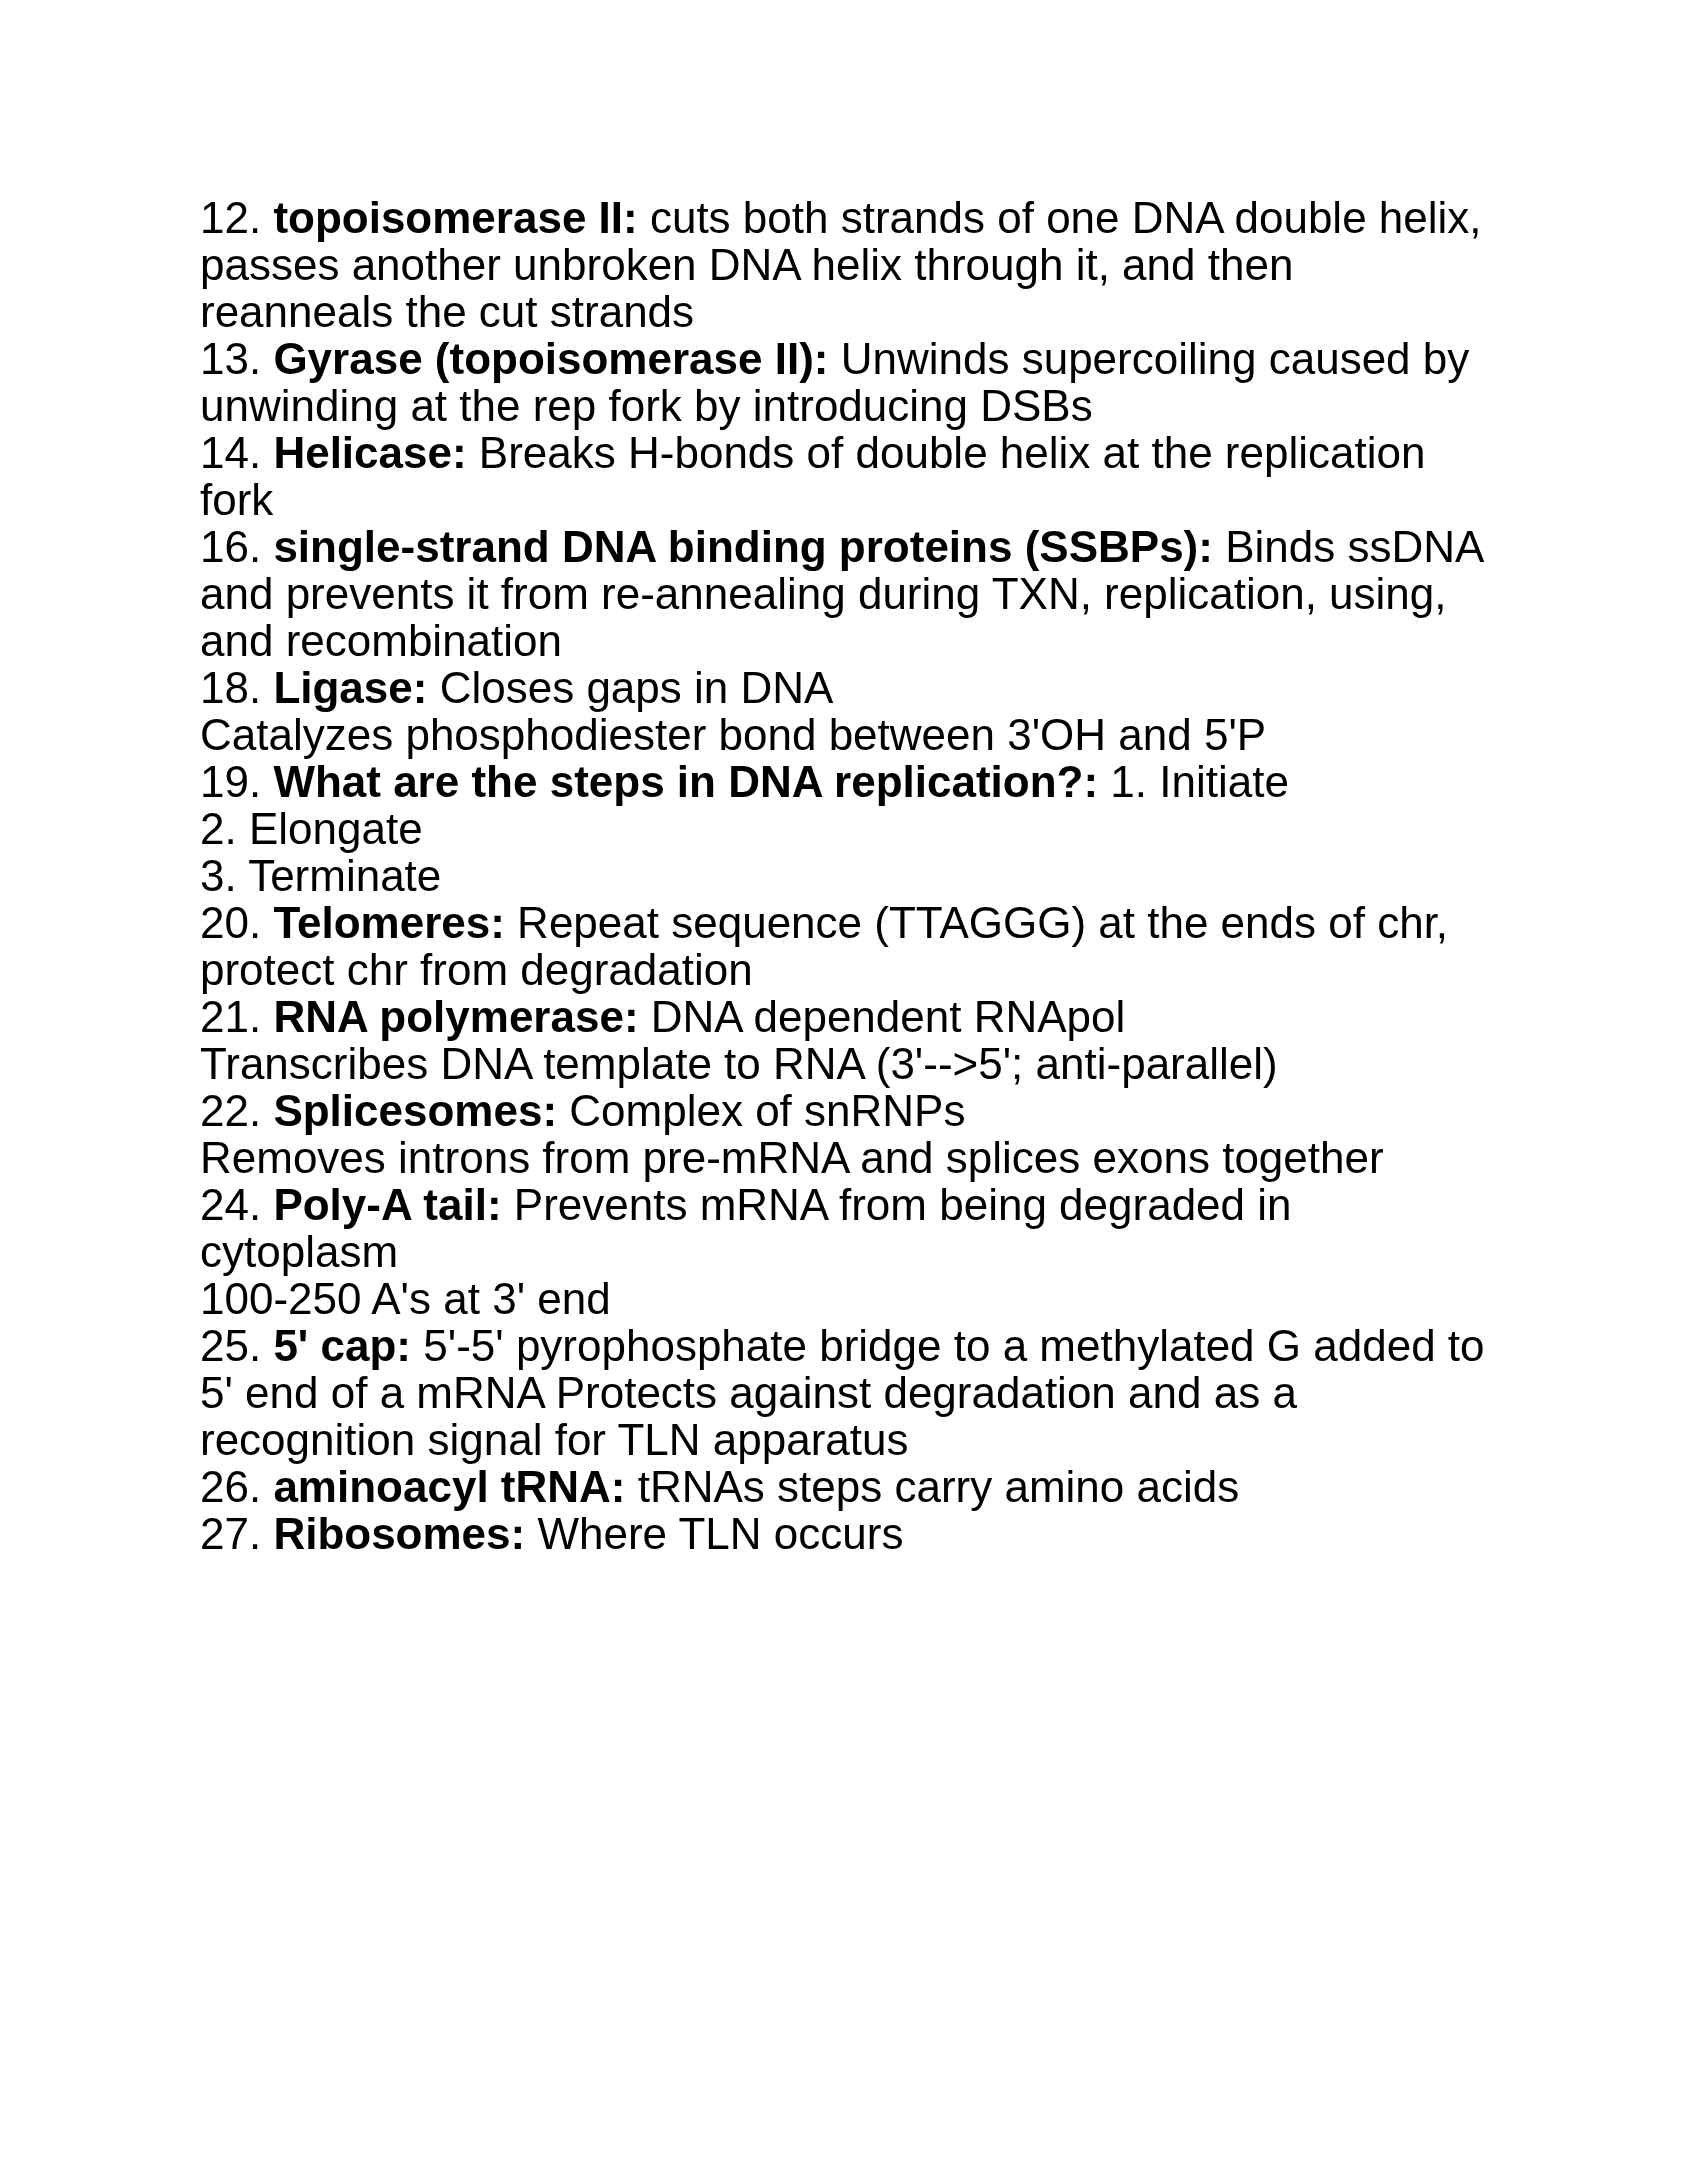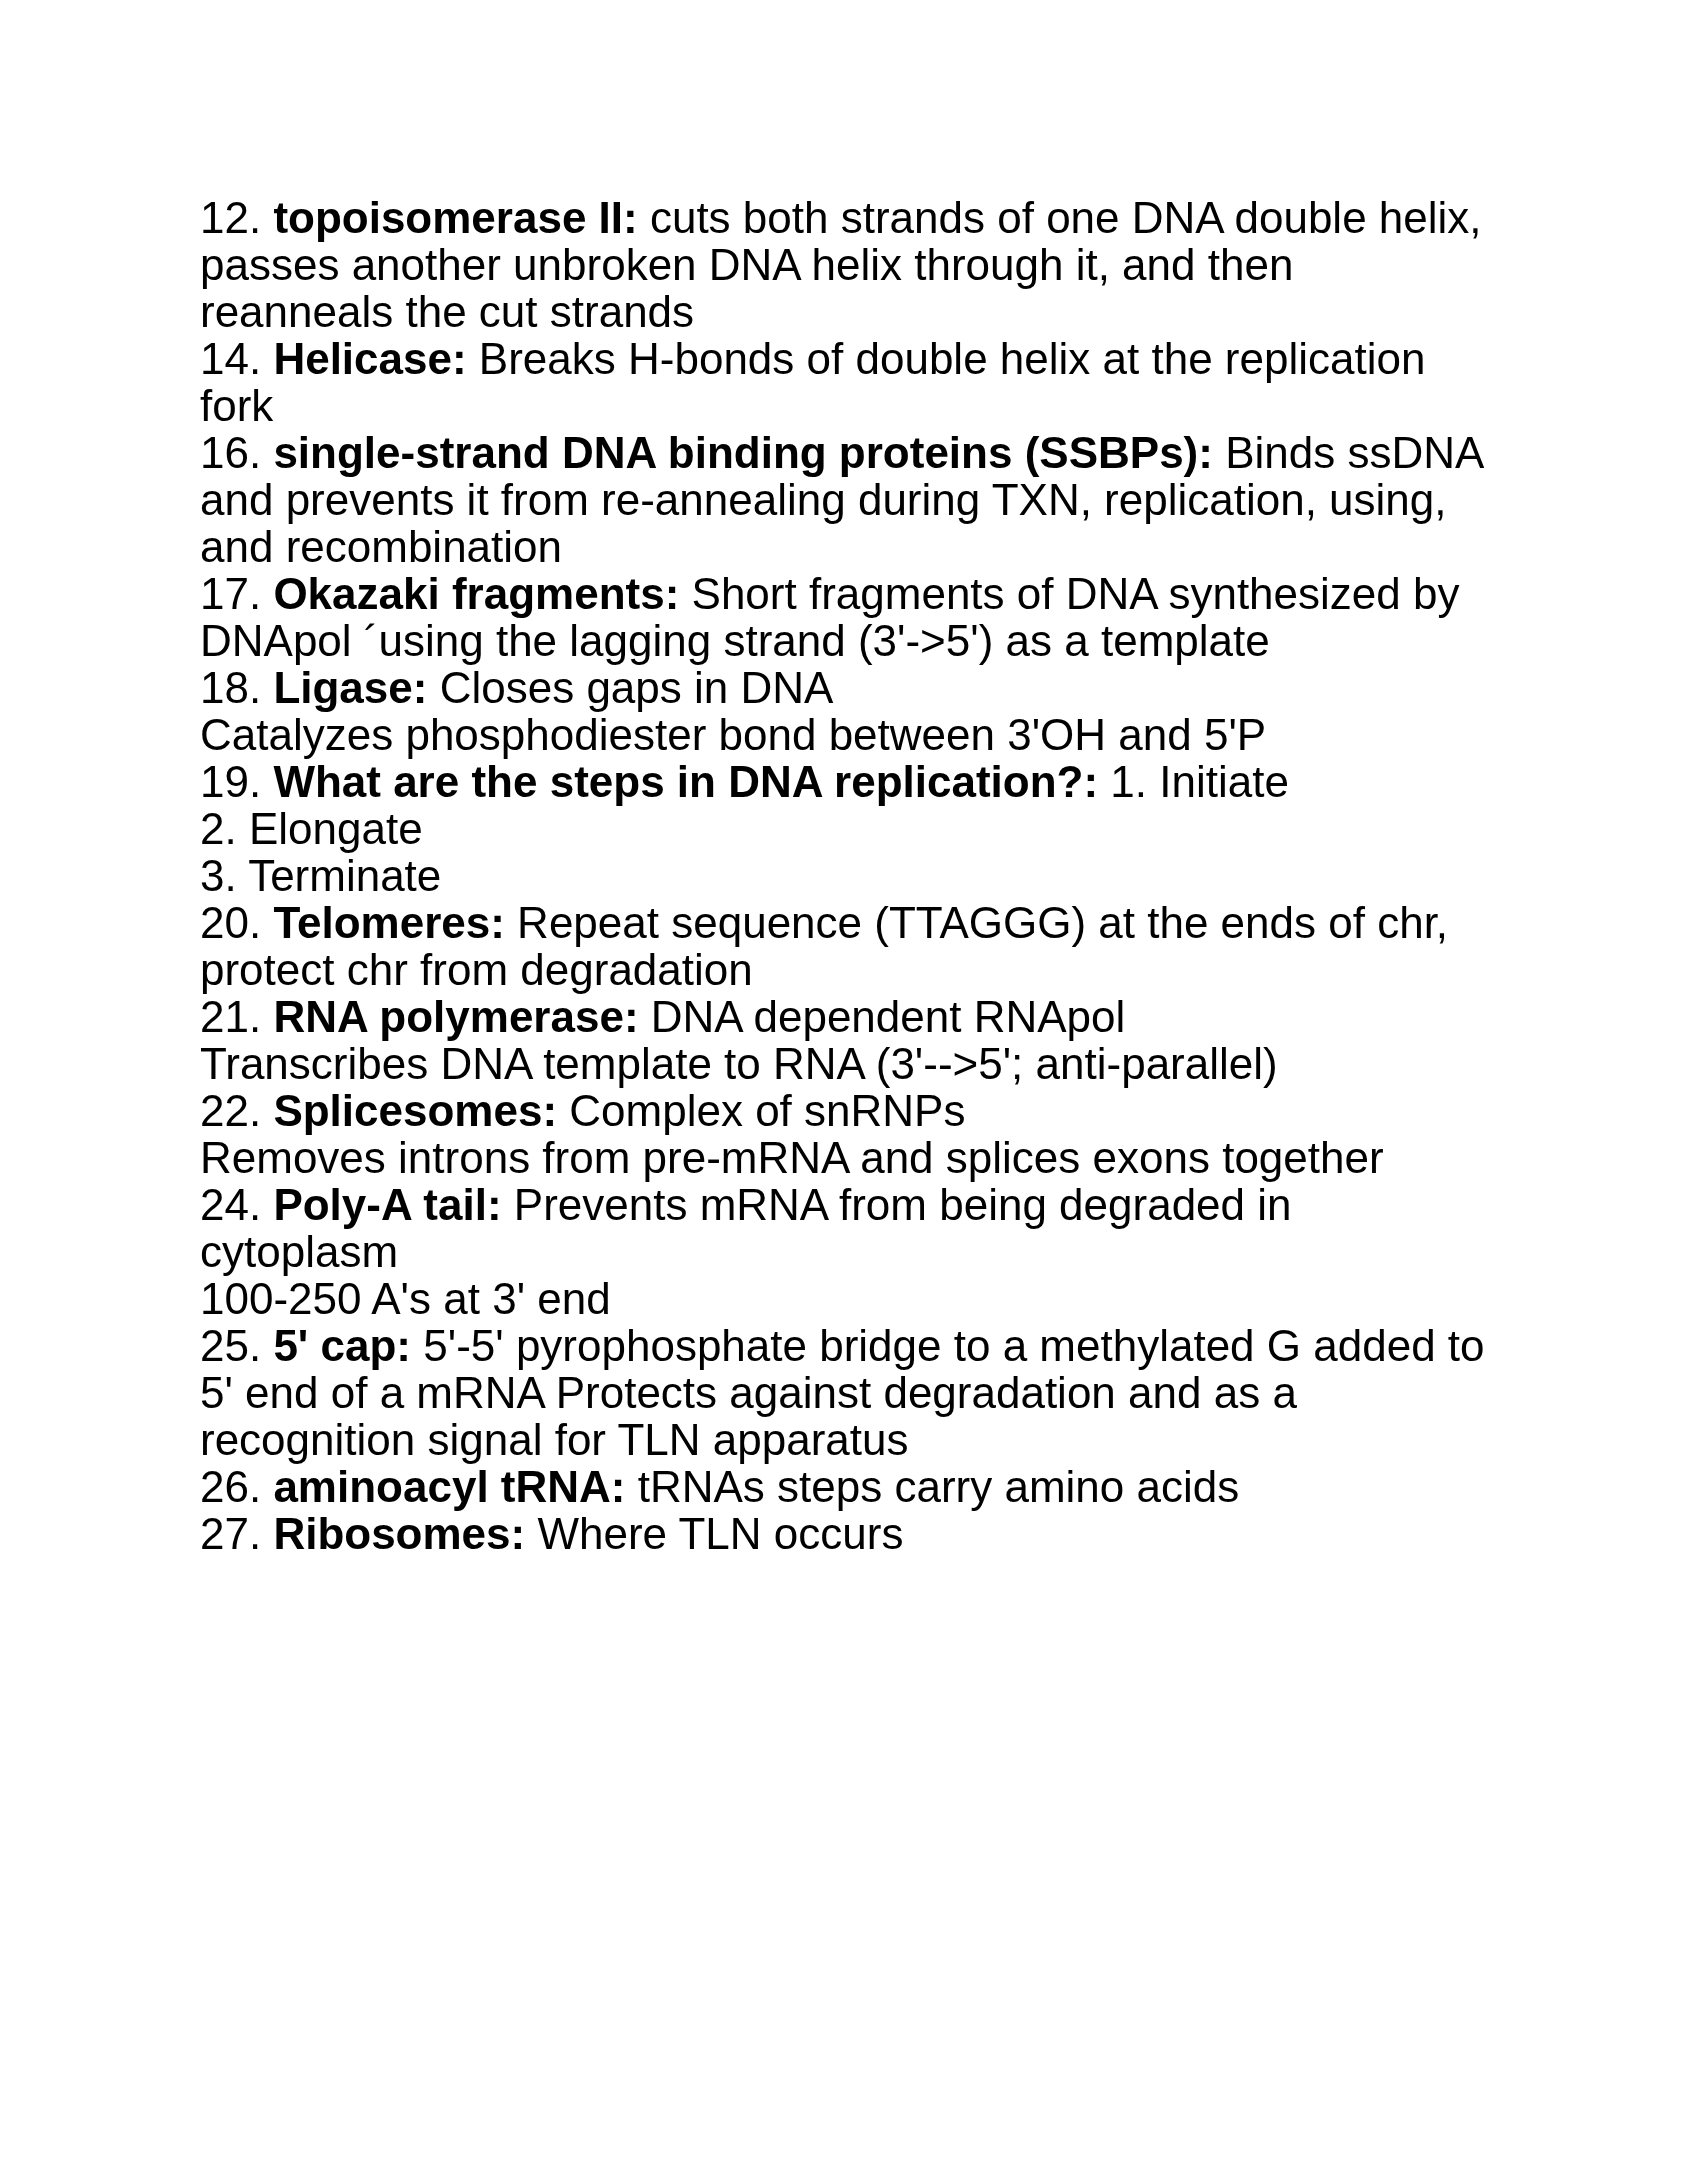--- a/index.html
+++ b/index.html
@@ -43,27 +43,27 @@
   }
 </style>
 </head>
 <body>
 
 <div class="page">
   <div class="content" id="entries">
       <p class="entry"><span class="num">12. </span><span class="term">topoisomerase II:</span><span class="def"> cuts both strands of one DNA double helix,
 passes another unbroken DNA helix through it, and then
 reanneals the cut strands</span></p>
+      <p class="entry"><span class="num">13. </span><span class="term">Gyrase (topoisomerase II):</span><span class="def"> Unwinds supercoiling caused by
+unwinding at the rep fork by introducing DSBs</span></p>
       <p class="entry"><span class="num">14. </span><span class="term">Helicase:</span><span class="def"> Breaks H-bonds of double helix at the replication
 fork</span></p>
       <p class="entry"><span class="num">16. </span><span class="term">single-strand DNA binding proteins (SSBPs):</span><span class="def"> Binds ssDNA
 and prevents it from re-annealing during TXN, replication, using,
 and recombination</span></p>
-      <p class="entry"><span class="num">17. </span><span class="term">Okazaki fragments:</span><span class="def"> Short fragments of DNA synthesized by
-DNApol ´using the lagging strand (3'-&gt;5') as a template</span></p>
       <p class="entry"><span class="num">18. </span><span class="term">Ligase:</span><span class="def"> Closes gaps in DNA
 Catalyzes phosphodiester bond between 3'OH and 5'P</span></p>
       <p class="entry"><span class="num">19. </span><span class="term">What are the steps in DNA replication?:</span><span class="def"> 1. Initiate
 2. Elongate
 3. Terminate</span></p>
       <p class="entry"><span class="num">20. </span><span class="term">Telomeres:</span><span class="def"> Repeat sequence (TTAGGG) at the ends of chr,
 protect chr from degradation</span></p>
       <p class="entry"><span class="num">21. </span><span class="term">RNA polymerase:</span><span class="def"> DNA dependent RNApol
 Transcribes DNA template to RNA (3'--&gt;5'; anti-parallel)</span></p>
       <p class="entry"><span class="num">22. </span><span class="term">Splicesomes:</span><span class="def"> Complex of snRNPs

